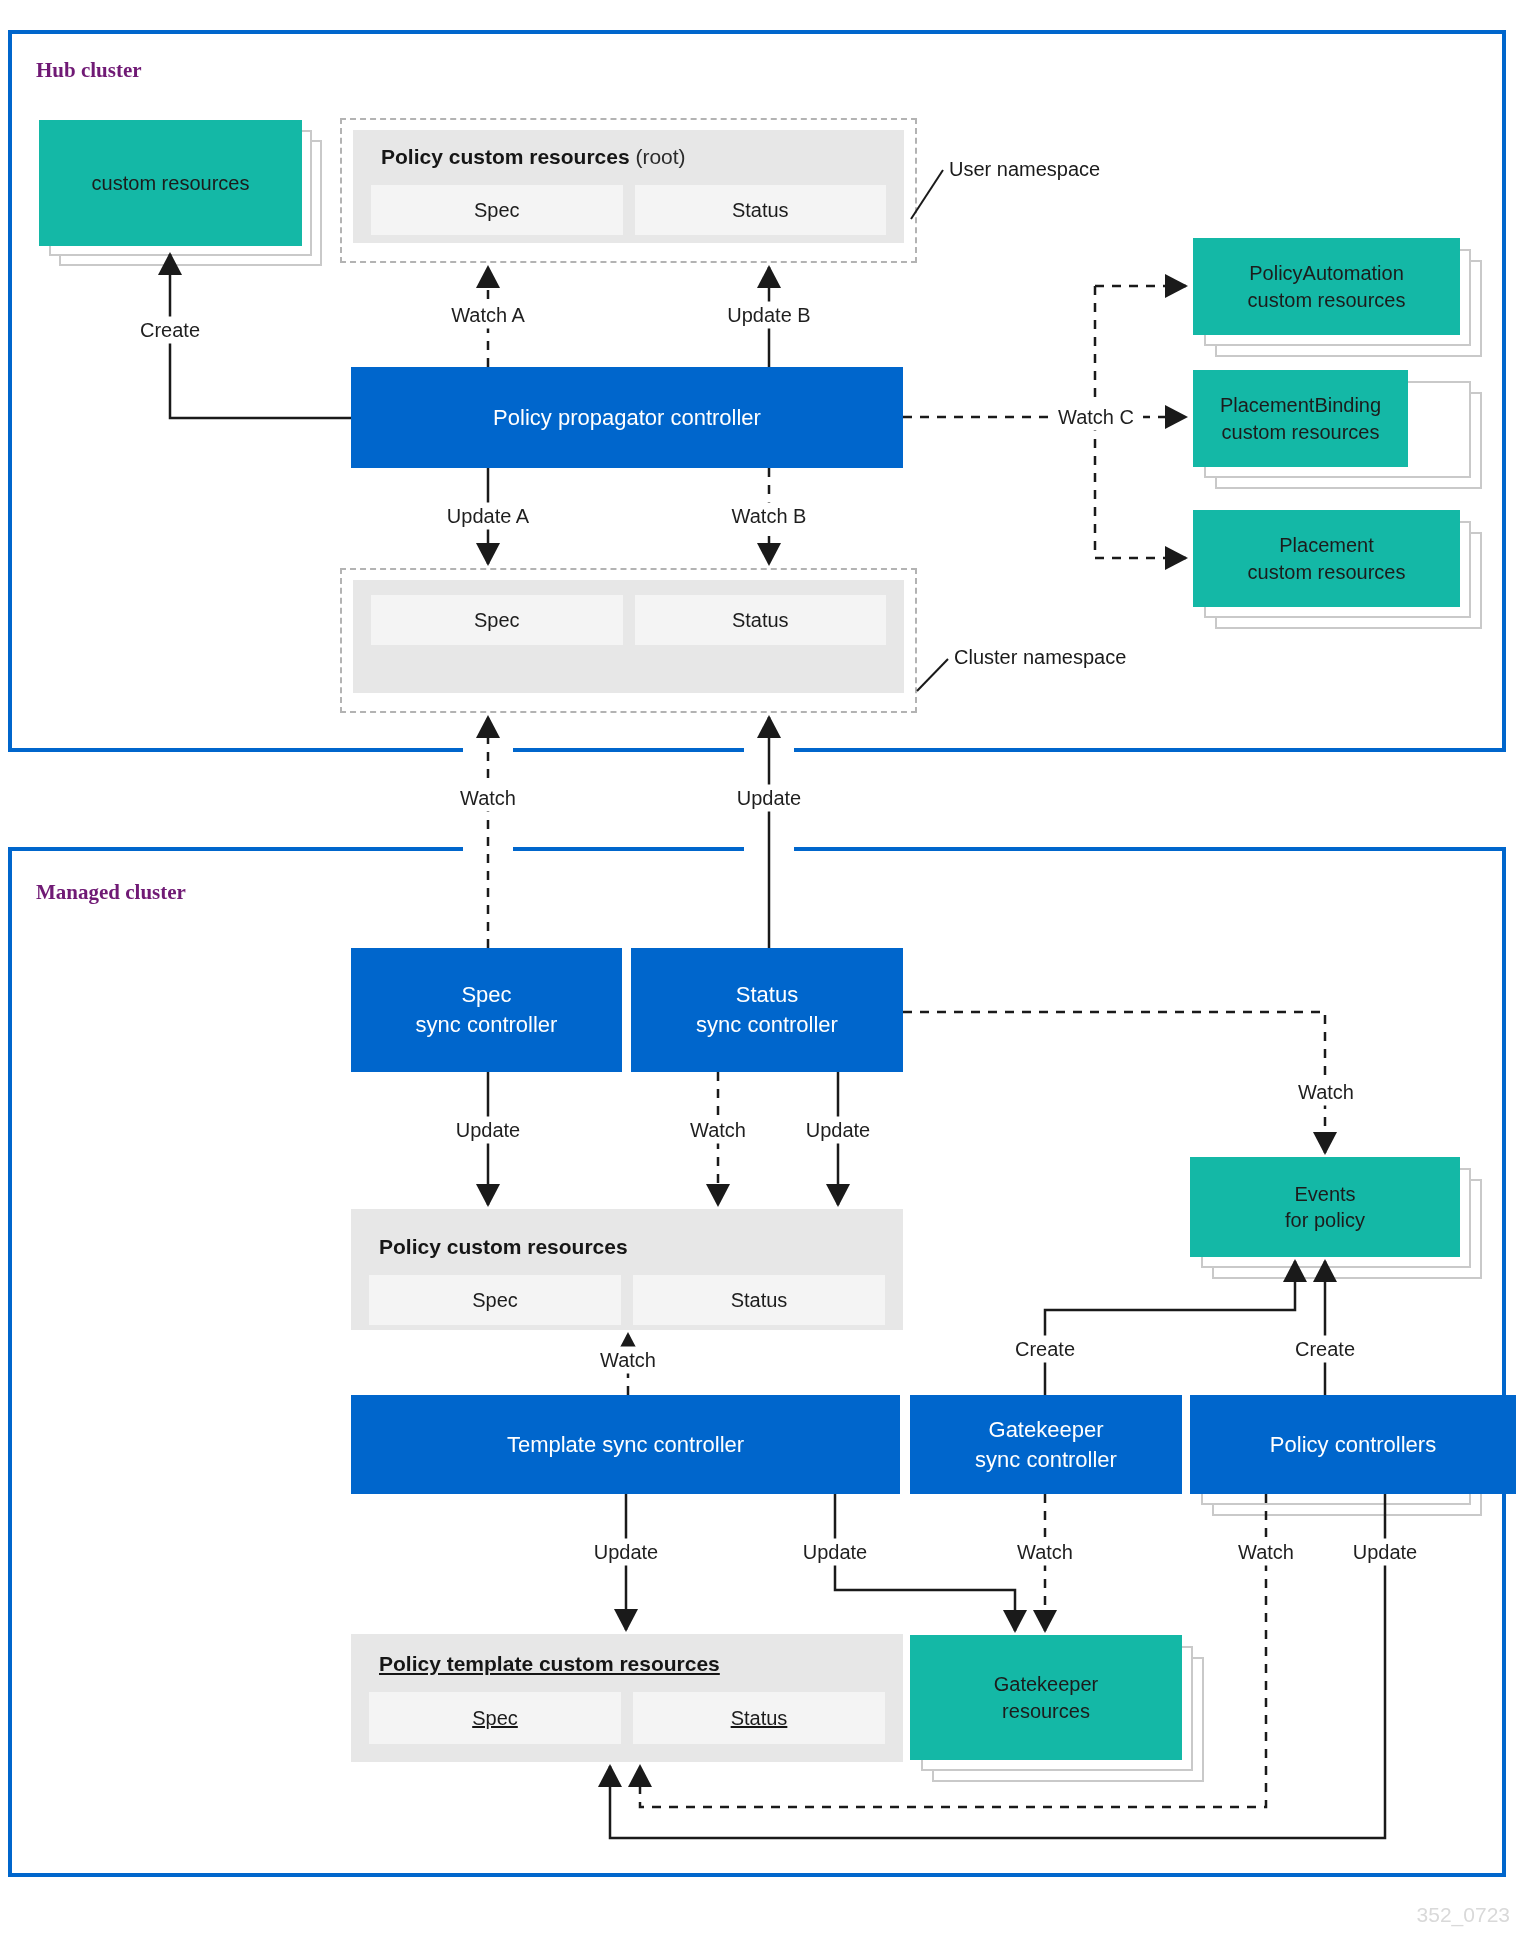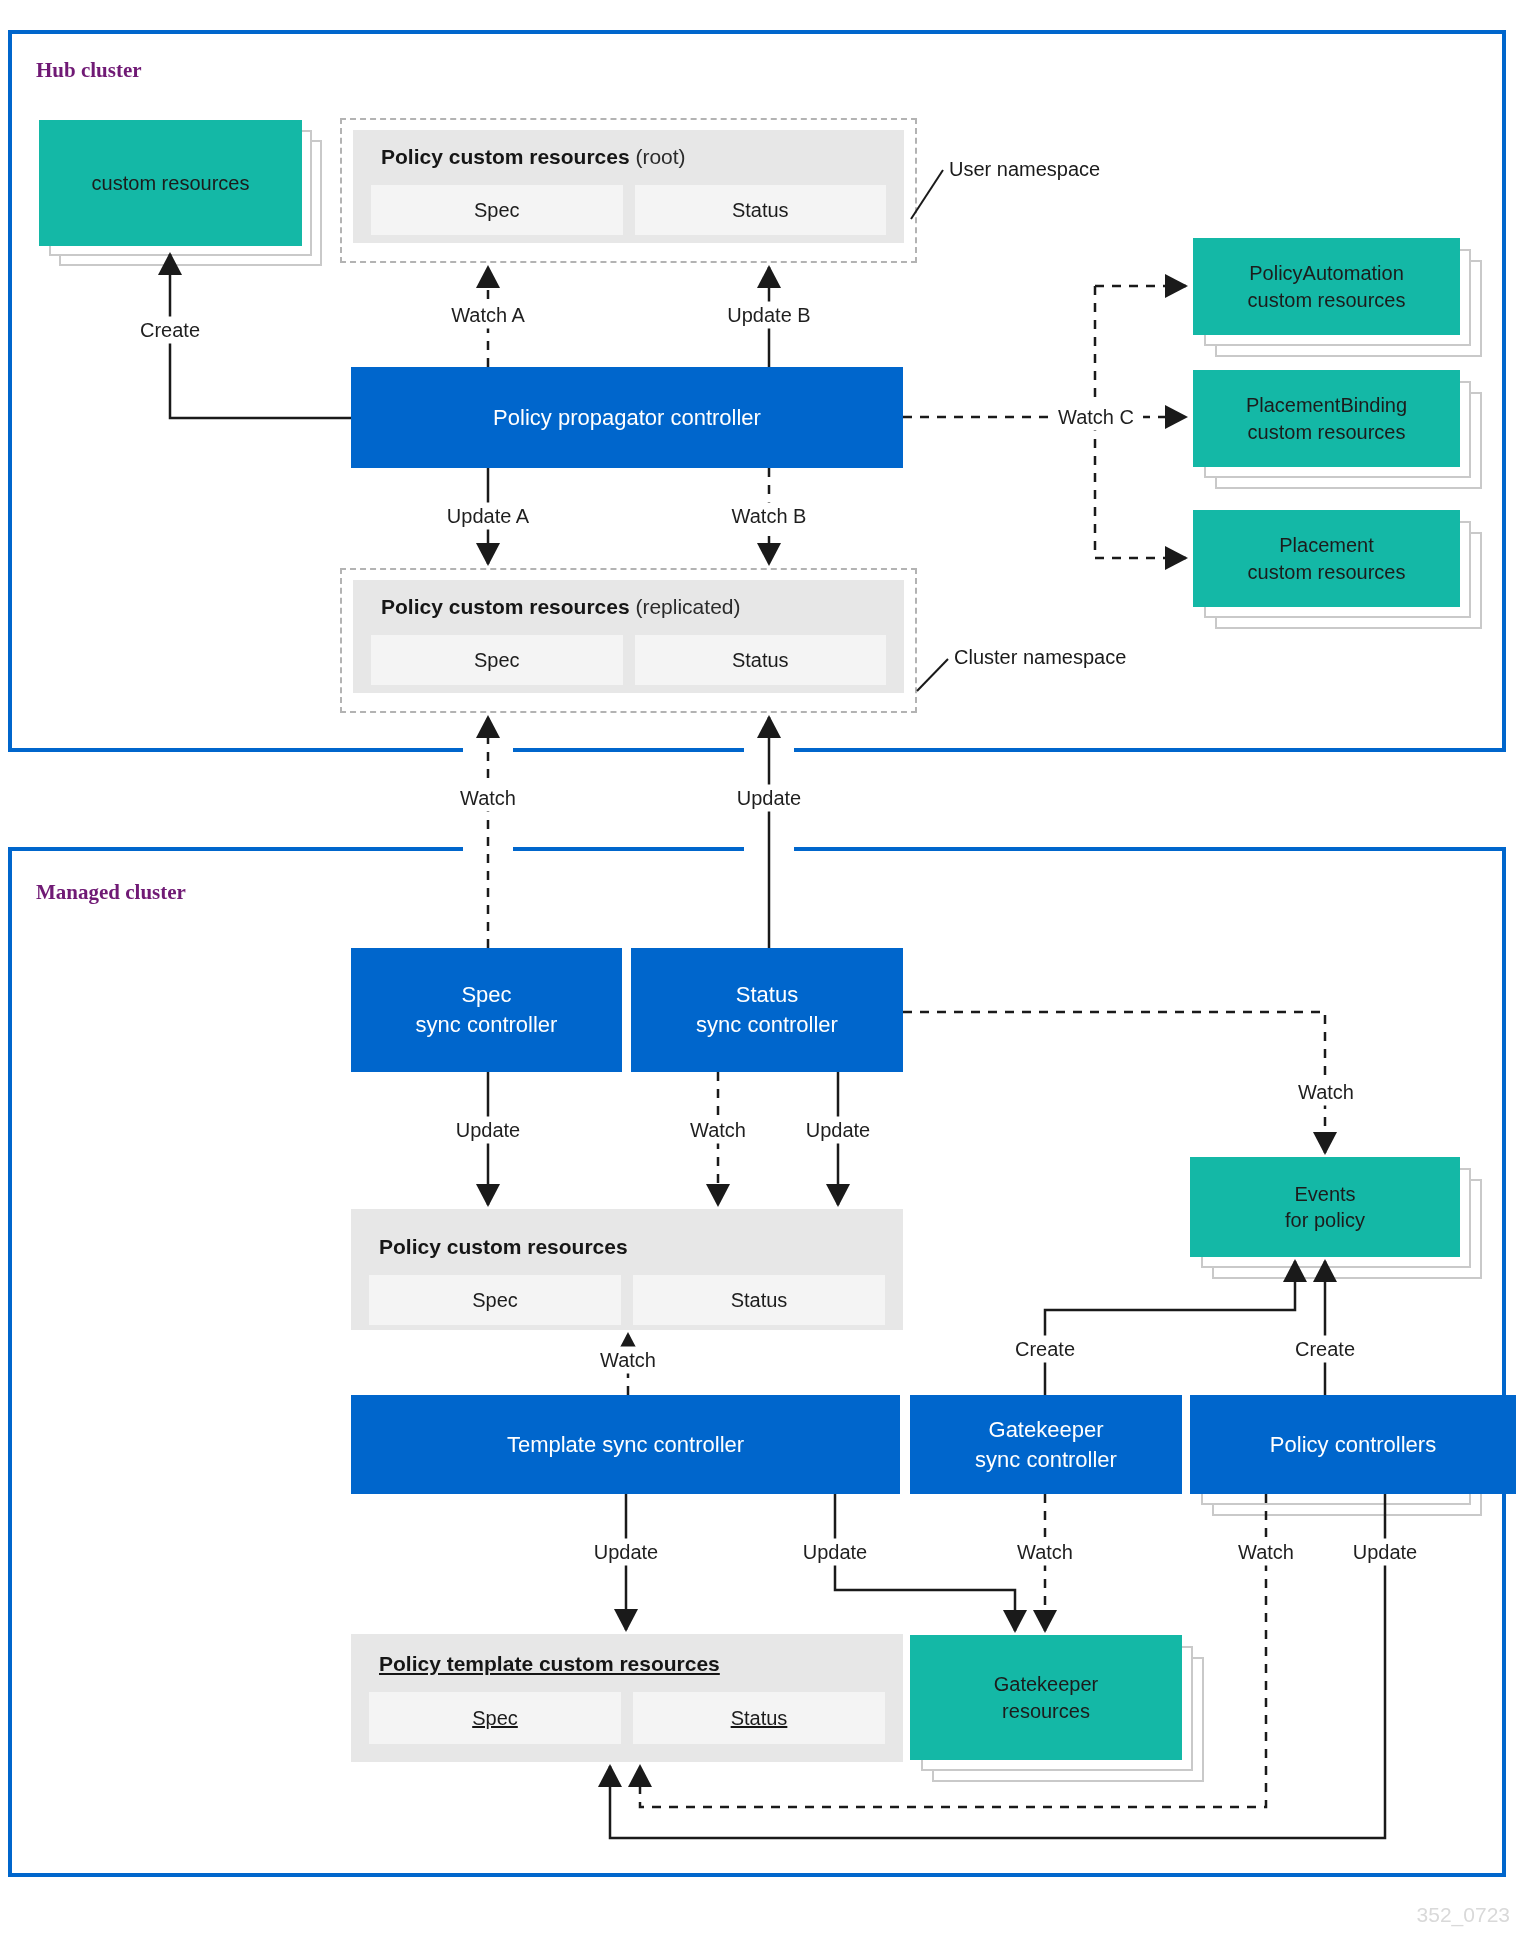--- a/index.html
+++ b/index.html
@@ -83,35 +83,34 @@
 
   <div class="shadow" style="left:1215px;top:260px;width:267px;height:97px;"></div>
   <div class="shadow" style="left:1204px;top:249px;width:267px;height:97px;"></div>
   <div class="gbox" style="left:1193px;top:238px;width:267px;height:97px;">
     <span>PolicyAutomation</span>
       <span>custom resources</span>
   </div>
 
   <div class="shadow" style="left:1215px;top:392px;width:267px;height:97px;"></div>
   <div class="shadow" style="left:1204px;top:381px;width:267px;height:97px;"></div>
-  <div class="gbox" style="left:1193px;top:370px;width:267px;height:97px;">
+  <div class="gbox" style="left:1193px;top:370px;width:215px;height:97px;">
     <span>PlacementBinding</span>
       <span>custom resources</span>
   </div>
 
   <div class="shadow" style="left:1215px;top:532px;width:267px;height:97px;"></div>
   <div class="shadow" style="left:1204px;top:521px;width:267px;height:97px;"></div>
   <div class="gbox" style="left:1193px;top:510px;width:267px;height:97px;">
     <span>Placement</span>
       <span>custom resources</span>
   </div>
 
   <div class="dashedwrap" style="left:340px;top:568px;width:577px;height:145px;"></div>
   <div class="resbox" style="left:353px;top:580px;width:551px;height:113px;">
-    <div class="rtitle"><b>Policy custom resources</b><span class="suffix"> (replicated)</span></div>
     <div class="cells">
       <div class="cell">Spec</div>
       <div class="cell">Status</div>
     </div>
   </div>
   <div class="ann" style="left:954px;top:646px;">Cluster namespace</div>
 
   <div class="bluebox" style="left:351px;top:948px;width:271px;height:124px;">
     <span>Spec</span>
       <span>sync controller</span>

